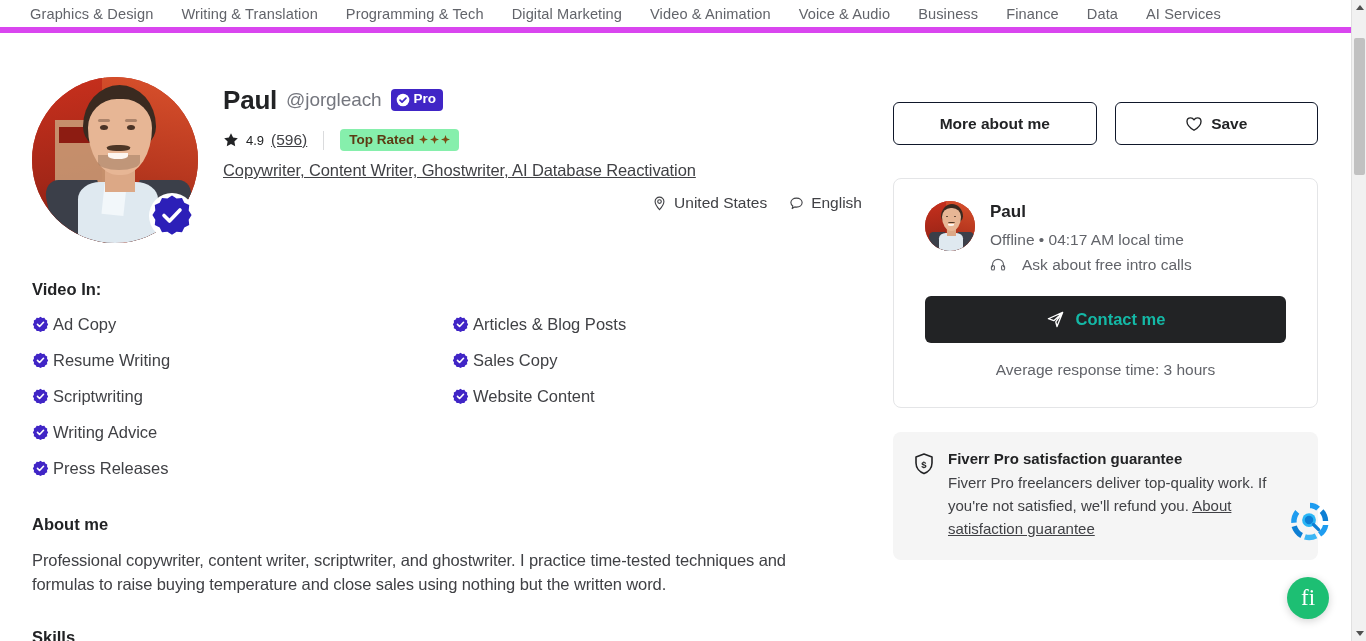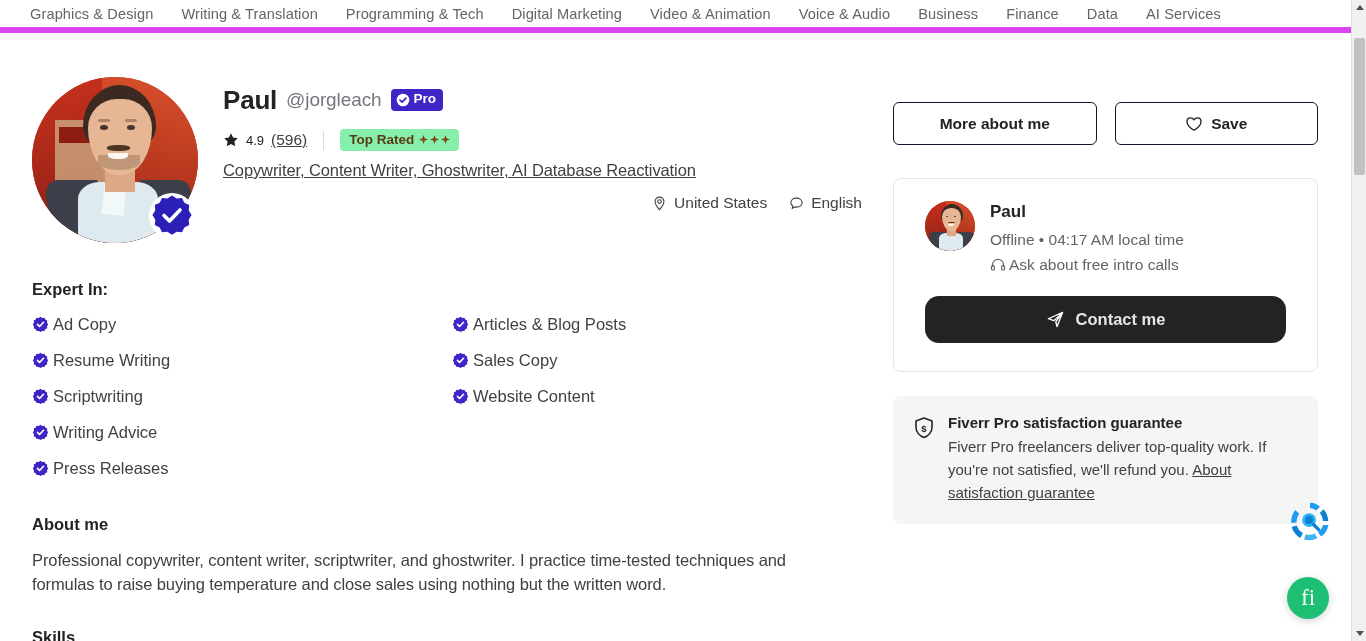--- a/index.html
+++ b/index.html
@@ -378,30 +378,30 @@
     margin-top: 11px;
     font-size: 15.5px;
     color: #62646a;
   }
   .cc-intro {
     margin-top: 7px;
     font-size: 15.5px;
     color: #62646a;
     display: flex;
     align-items: center;
-    gap: 3px;
+    gap: 16px;
   }
   .btn-contact {
     margin-top: 22px;
     width: 100%;
     height: 47px;
     background: #222325;
-    color: #e5e5e5;
+    color: #14b8a6;
     border: none;
-    border-radius: 14px;
+    border-radius: 6px;
     font-size: 16.5px;
     font-weight: 700;
     display: flex;
     align-items: center;
     justify-content: center;
     gap: 11px;
     cursor: pointer;
     font-family: "Liberation Sans", sans-serif;
   }
   .cc-resp {
@@ -607,21 +607,21 @@
                 <path d="M8 2.2 C4.6 2.2 2 4.3 2 7 C2 8.5 2.8 9.8 4.1 10.7 L3.4 13.4 L6.2 11.6 C6.8 11.7 7.4 11.8 8 11.8 C11.4 11.8 14 9.7 14 7 C14 4.3 11.4 2.2 8 2.2 Z" fill="none" stroke="#404145" stroke-width="1.2" stroke-linejoin="round"></path>
               </svg>
               <span>English</span>
             </span>
           </div>
 
         </div>
       </div>
 
       <div class="expert-block">
-        <div class="section-title">Expert In:</div>
+        <div class="section-title">Video In:</div>
         <div class="expert-grid">
           <div class="expert-item">
             <svg width="17" height="17" viewBox="0 0 18 18">
                 <path d="M9 0.8 L10.9 2 L13.1 1.8 L14.1 3.8 L16.1 4.8 L15.9 7 L17.1 8.9 L15.9 10.8 L16.1 13 L14.1 14 L13.1 16 L10.9 15.8 L9 17 L7.1 15.8 L4.9 16 L3.9 14 L1.9 13 L2.1 10.8 L0.9 8.9 L2.1 7 L1.9 4.8 L3.9 3.8 L4.9 1.8 L7.1 2 Z" fill="#4025c6"></path>
                 <path d="M5.8 8.9 L8 11.1 L12.2 6.6" stroke="#fff" stroke-width="1.7" fill="none" stroke-linecap="round" stroke-linejoin="round"></path>
               </svg>
             <span>Ad Copy</span>
           </div>
           <div class="expert-item">
             <svg width="17" height="17" viewBox="0 0 18 18">
@@ -731,20 +731,21 @@
           </div>
         </div>
 
         <button class="btn-contact">
           <svg width="19" height="19" viewBox="0 0 20 20">
             <path d="M17.5 2.6 L2.5 9.2 L8.2 11.2 L16.9 3.3 L10.3 12.6 L11.6 17.4 Z" fill="none" stroke="#ffffff" stroke-width="1.4" stroke-linejoin="round"></path>
           </svg>
           <span>Contact me</span>
         </button>
 
+        <div class="cc-resp">Average response time: 3 hours</div>
       </div>
 
       <div class="guarantee-card">
         <svg width="24" height="24" viewBox="0 0 24 24" style="flex:0 0 24px;margin-top:2px;">
           <path d="M12 2 L20 5 V11 C20 16 16.4 20 12 21.6 C7.6 20 4 16 4 11 V5 Z" fill="none" stroke="#222325" stroke-width="1.6" stroke-linejoin="round"></path>
           <text x="12" y="15.6" font-family="Liberation Sans, sans-serif" font-size="9.5" font-weight="700" fill="#222325" text-anchor="middle">$</text>
         </svg>
         <div>
           <div class="gc-title">Fiverr Pro satisfaction guarantee</div>
           <div class="gc-text"><span>Fiverr Pro freelancers deliver top-quality work. If you're not satisfied, we'll refund you. </span><span class="gc-link">About satisfaction guarantee</span></div>

